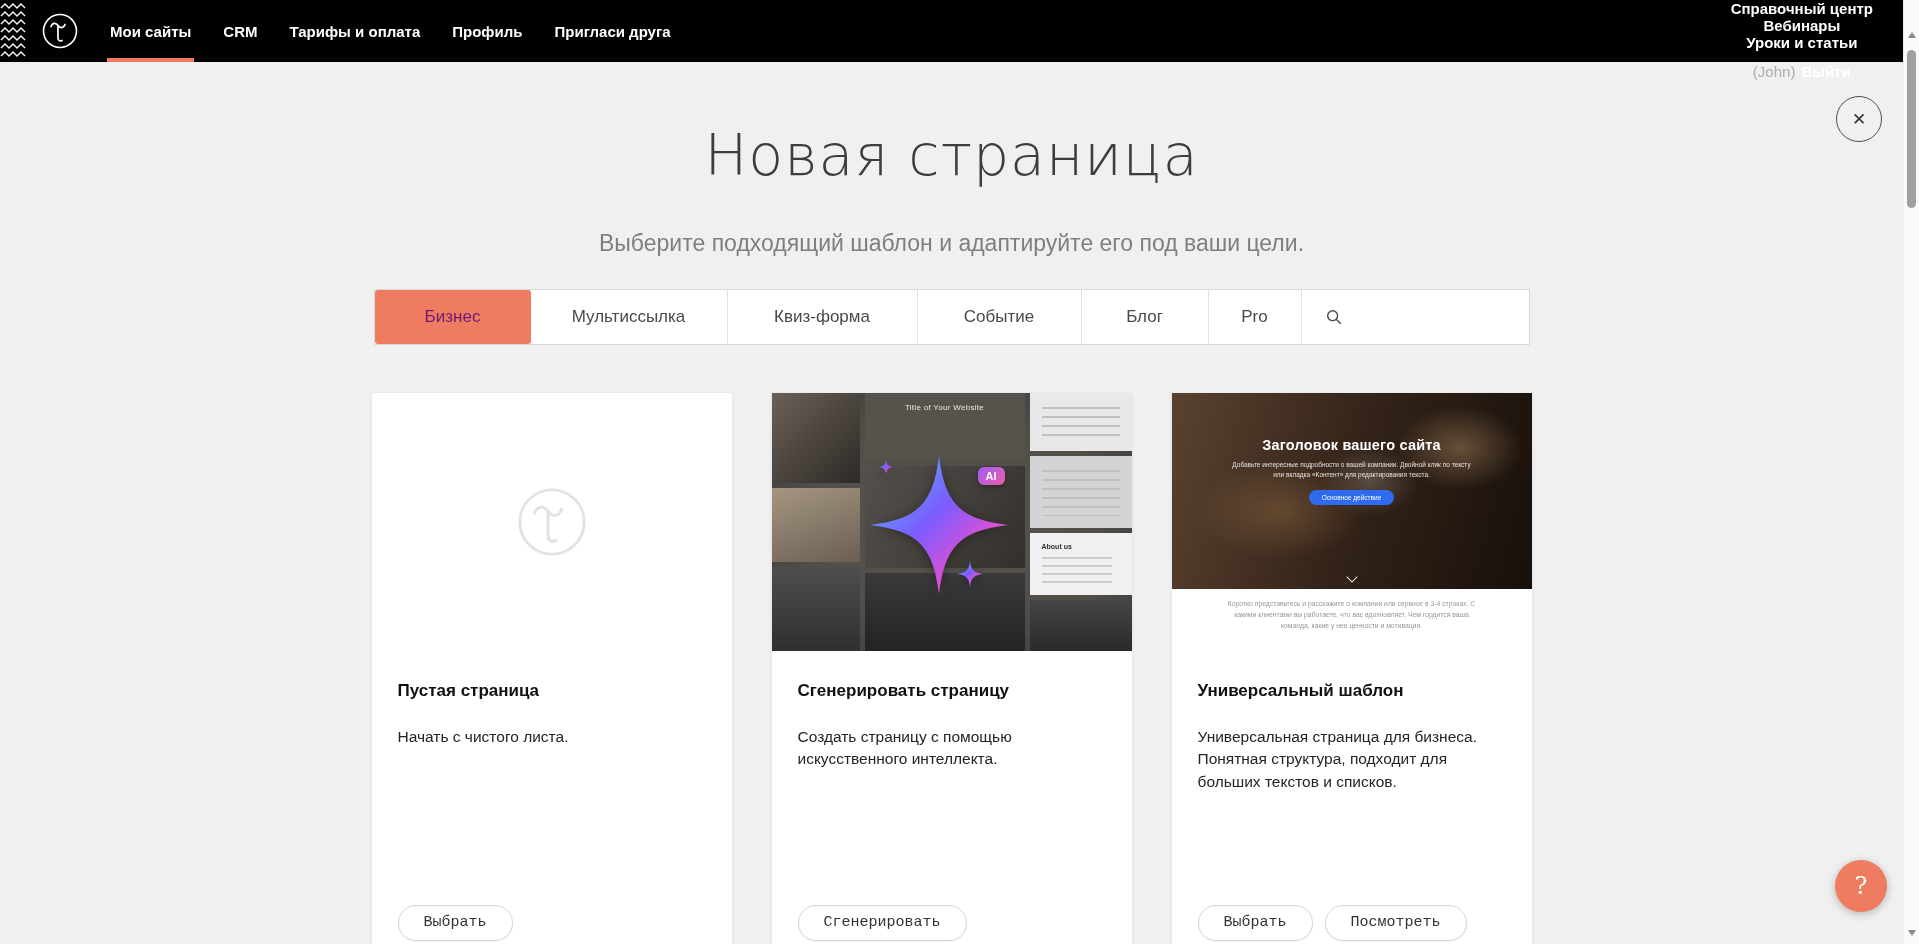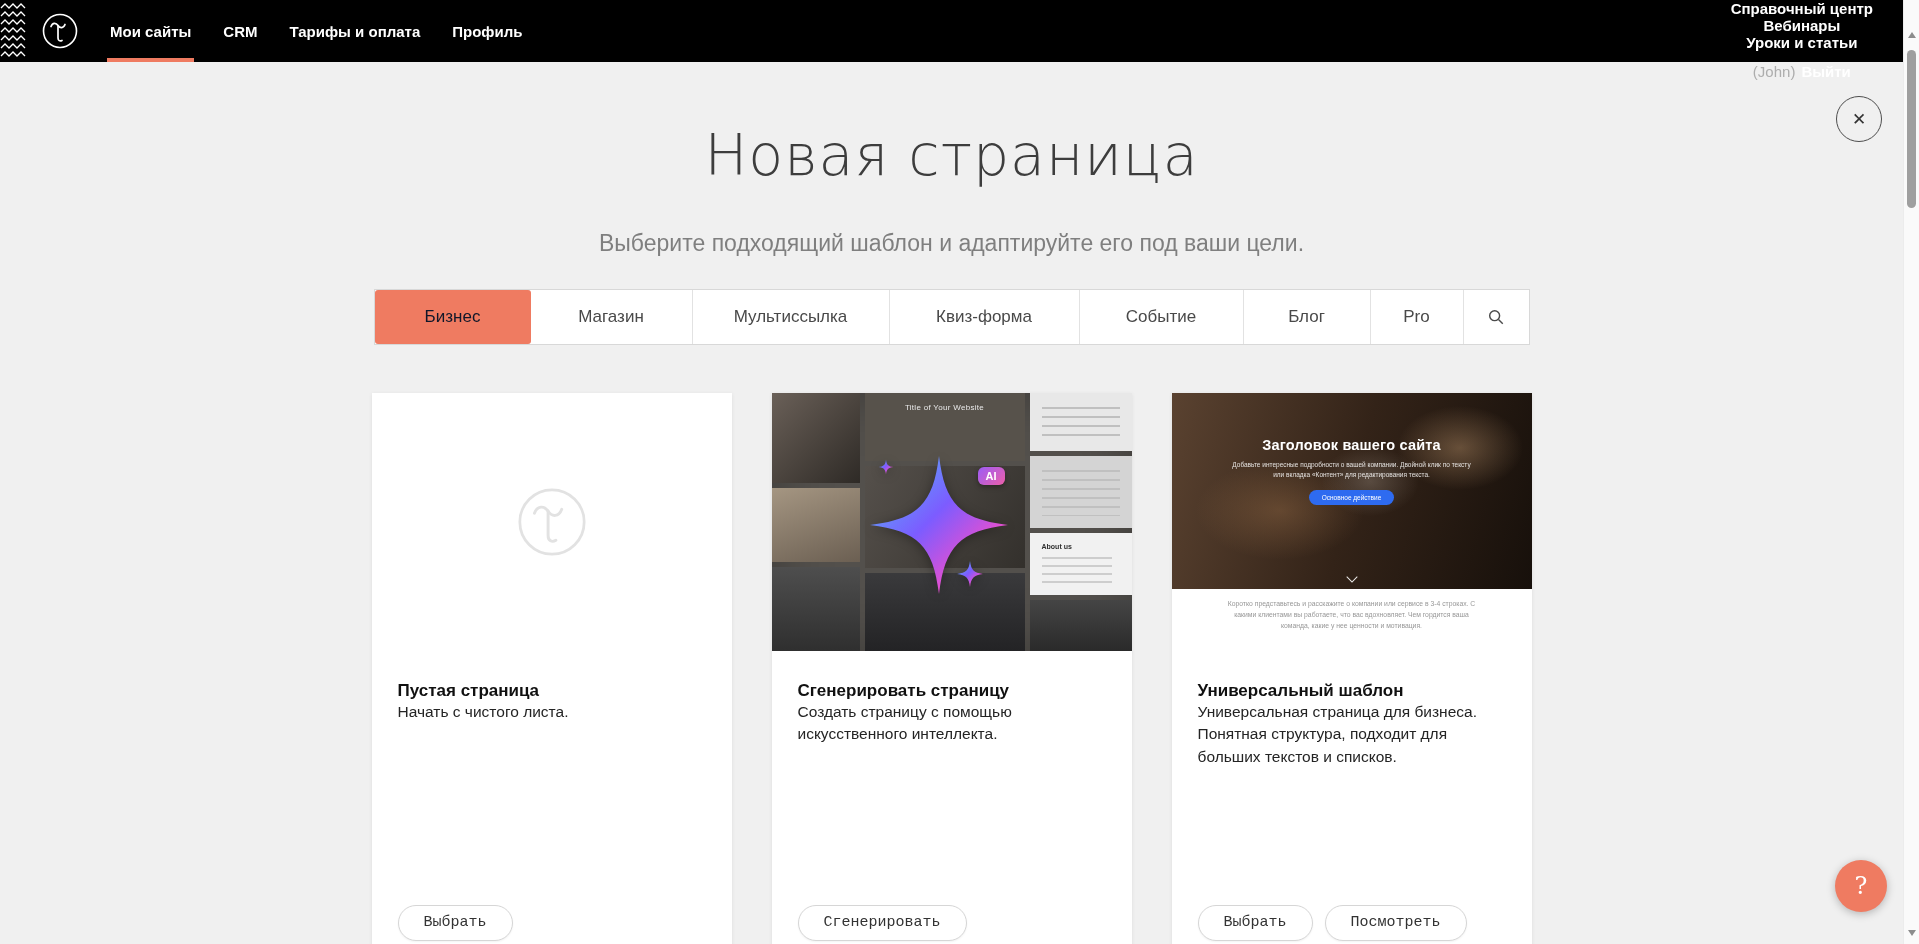--- a/index.html
+++ b/index.html
@@ -34,34 +34,34 @@
     font-family:"DejaVu Sans","Liberation Sans",sans-serif; }
   .page-subtitle { margin-top:44px; text-align:center; font-size:23px; color:#7f7f7f;
     font-weight:300; }
 
   
   .tabs { width:1156px; height:56px; margin:32px auto 0; background:#fff;
     border:1px solid #d8d8d8; display:flex; }
   .tab { display:flex; align-items:center; justify-content:center; font-size:17px; color:#494949;
     border-right:1px solid #e2e2e2; cursor:pointer; }
   .tab:last-child { border-right:none; }
-  .tab.active { background:#ef7b61; color:#0f172a; border-right:none; border-radius:3px; }
+  .tab.active { background:#ef7b61; color:#701a75; border-right:none; border-radius:3px; }
   .t0{width:156px}.t1{width:162px}.t2{width:197px}.t3{width:190px}
   .t4{width:164px}.t5{width:127px}.t6{width:93px}.t7{width:65px}
 
   
   .grid { width:1160px; margin:48px auto 0; display:flex; gap:40px; }
   .grid.row2 { margin-top:60px; }
   .card { width:360px; height:570px; background:#fff; box-shadow:0 1px 4px rgba(0,0,0,.08);
     display:flex; flex-direction:column; }
   .card.partial { height:400px; }
   .card-img { height:258px; position:relative; overflow:hidden; flex:0 0 auto; }
   .card-body { flex:1; display:flex; flex-direction:column; padding:30px 26px 22px; }
   .card-title { font-size:17px; font-weight:bold; color:#101010; }
-  .card-desc { font-size:15.5px; color:#242424; line-height:1.45; margin-top:0; }
+  .card-desc { font-size:15.5px; color:#242424; line-height:1.45; margin-top:25px; }
   .card-actions { margin-top:auto; display:flex; gap:12px;font-family:Liberation Mono, monospace; }
   .pill-btn { height:36px; padding:0 25px; border:1px solid #d6d6d6; border-radius:20px;
     background:#fff; font-size:15px; color:#333; display:flex; align-items:center;
     box-shadow:0 1px 2px rgba(0,0,0,.05); cursor:pointer; font-family:inherit; }
 
   
   .wm { position:absolute; inset:0; display:flex; align-items:center; justify-content:center; }
 
   
   .collage { position:absolute; inset:0; background:#53504c; box-shadow:inset 0 0 60px rgba(0,0,0,.3); }
@@ -144,20 +144,23 @@
       </div>
     <div class="nav-item">
         <span>CRM</span>
       </div>
     <div class="nav-item">
         <span>Тарифы и оплата</span>
       </div>
     <div class="nav-item">
         <span>Профиль</span>
       </div>
+    <div class="nav-item">
+        <span>Пригласи друга</span>
+      </div>
   </nav>
 
   <nav class="nav nav-right">
     <div class="nav-item">
         <span>Справочный центр</span>
       </div>
     <div class="nav-item">
         <span>Вебинары</span>
       </div>
     <div class="nav-item">
@@ -174,21 +177,20 @@
 
   <button class="close-btn">
     <span>✕</span>
   </button>
 
   <h1 class="page-title">Новая страница</h1>
   <p class="page-subtitle">Выберите подходящий шаблон и адаптируйте его под ваши цели.</p>
 
   <div class="tabs">
     <div class="tab t0 active">Бизнес</div>
-    <div class="tab t1">Магазин</div>
     <div class="tab t2">Мультиссылка</div>
     <div class="tab t3">Квиз-форма</div>
     <div class="tab t4">Событие</div>
     <div class="tab t5">Блог</div>
     <div class="tab t6">Pro</div>
     <div class="tab t7">
       <svg width="18" height="18" viewBox="0 0 20 20">
         <circle cx="8.5" cy="8.5" r="5.5" stroke="#4a4a4a" stroke-width="1.6" fill="none"></circle>
         <line x1="12.8" y1="12.8" x2="17.5" y2="17.5" stroke="#4a4a4a" stroke-width="1.6"></line>
       </svg>

